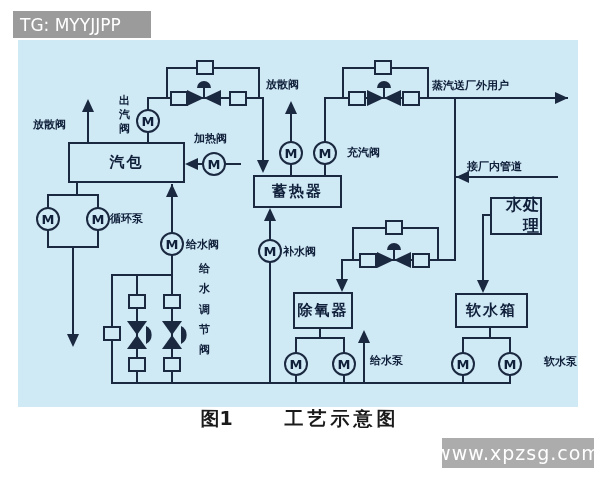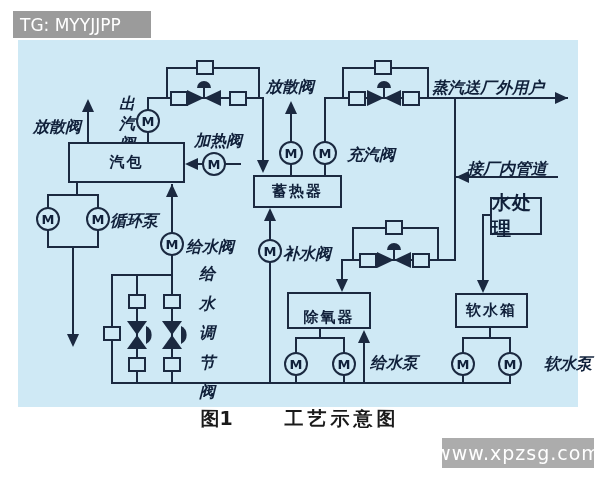--- a/index.html
+++ b/index.html
@@ -20,21 +20,21 @@
 
   .box-sm{position:absolute;width:14px;height:11px;border:2px solid var(--line);background:var(--bg);}
 
   .motor{position:absolute;width:20px;height:20px;border:2px solid var(--line);border-radius:50%;
     background:var(--bg);color:var(--txt);font-weight:bold;font-size:13px;
     display:flex;align-items:center;justify-content:center;}
 
   .ebox{position:absolute;border:2px solid var(--line);background:var(--bg);color:var(--txt);
     font-weight:bold;font-size:15px;letter-spacing:2px;display:flex;align-items:center;justify-content:center;box-sizing:border-box;}
 
-  .lbl{position:absolute;font-size:16px;font-weight:bold;color:var(--txt);white-space:nowrap;font-style:italic;}
+  .lbl{position:absolute;font-size:11px;font-weight:bold;color:var(--txt);white-space:nowrap;}
   .vlbl{white-space:normal;width:16px;word-break:break-all;line-height:1.25;}
   .vlbl.spread{line-height:1.85;}
 
   .arr{position:absolute;width:0;height:0;}
   .arr.up{border-left:6px solid transparent;border-right:6px solid transparent;border-bottom:13px solid var(--line);}
   .arr.down{border-left:6px solid transparent;border-right:6px solid transparent;border-top:13px solid var(--line);}
   .arr.left{border-top:6px solid transparent;border-bottom:6px solid transparent;border-right:13px solid var(--line);}
   .arr.right{border-top:6px solid transparent;border-bottom:6px solid transparent;border-left:13px solid var(--line);}
 
   svg.valve{position:absolute;}
@@ -178,21 +178,21 @@
   <div class="box-sm" style="left:412px;top:253px;"></div>
   <svg class="valve" width="36" height="30" style="left:376px;top:239px;">
     <polygon points="1,13 1,29 18,21"></polygon>
     <polygon points="35,13 35,29 18,21"></polygon>
     <path d="M11,11 a7,7 0 0 1 14,0 z"></path>
     <line x1="18" y1="11" x2="18" y2="21"></line>
   </svg>
   <div class="v-line" style="left:341px;top:259px;height:22px;"></div>
   <div class="arr down" style="left:336px;top:279px;"></div>
 
-  <div class="ebox" style="left:287px;top:292px;width:84px;height:37px;align-items:flex-end;">
+  <div class="ebox" style="left:293px;top:292px;width:60px;height:37px;">
     <span>除氧器</span>
   </div>
   <div class="v-line" style="left:319px;top:329px;height:10px;"></div>
   <div class="h-line" style="left:295px;top:337px;width:50px;"></div>
   <div class="v-line" style="left:295px;top:337px;height:46px;"></div>
   <div class="v-line" style="left:343px;top:337px;height:46px;"></div>
   <div class="motor" style="left:284px;top:352px;">M</div>
   <div class="motor" style="left:332px;top:352px;">M</div>
   <div class="lbl" style="left:370px;top:353px;">给水泵</div>
 
@@ -203,21 +203,21 @@
     <span>软水箱</span>
   </div>
   <div class="v-line" style="left:489px;top:328px;height:10px;"></div>
   <div class="h-line" style="left:462px;top:337px;width:49px;"></div>
   <div class="v-line" style="left:462px;top:337px;height:46px;"></div>
   <div class="v-line" style="left:509px;top:337px;height:46px;"></div>
   <div class="motor" style="left:451px;top:352px;">M</div>
   <div class="motor" style="left:498px;top:352px;">M</div>
   <div class="lbl" style="left:544px;top:354px;">软水泵</div>
 
-  <div class="ebox" style="left:490px;top:197px;width:52px;height:38px;font-size:19px;letter-spacing:1px;">
+  <div class="ebox" style="left:490px;top:197px;width:52px;height:38px;font-size:16px;letter-spacing:1px;text-align:right;">
     <span>水处理</span>
   </div>
   <div class="h-line" style="left:482px;top:214px;width:9px;"></div>
   <div class="v-line" style="left:482px;top:214px;height:68px;"></div>
   <div class="arr down" style="left:477px;top:280px;"></div>
 
   <div class="caption">
     <span class="fig">图1</span><span class="ttl">工艺示意图</span>
   </div>
   <div class="watermark">www.xpzsg.com</div>

